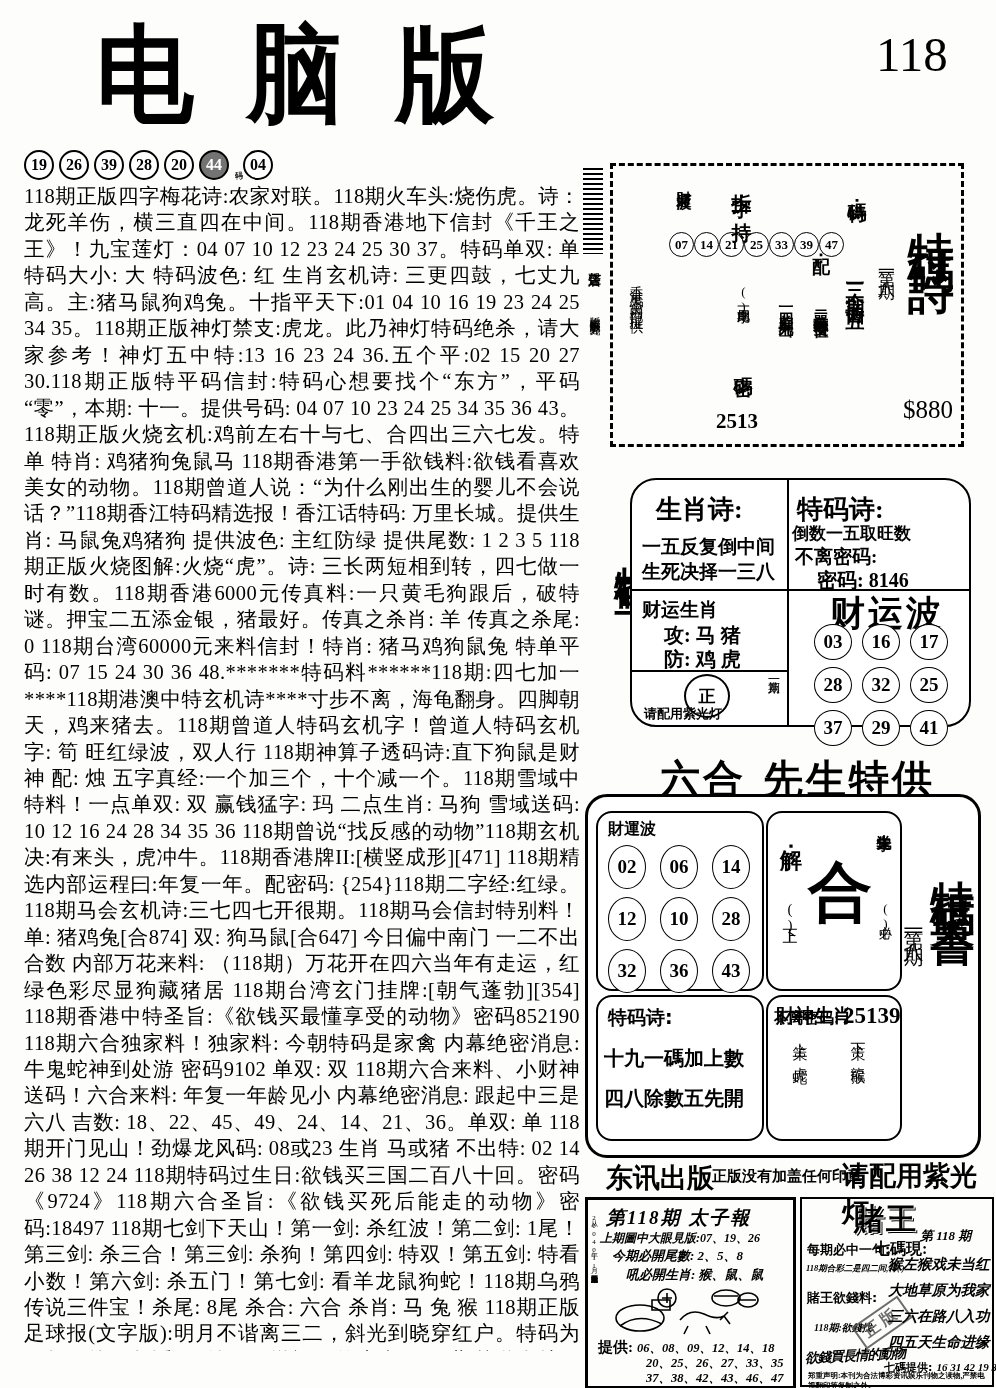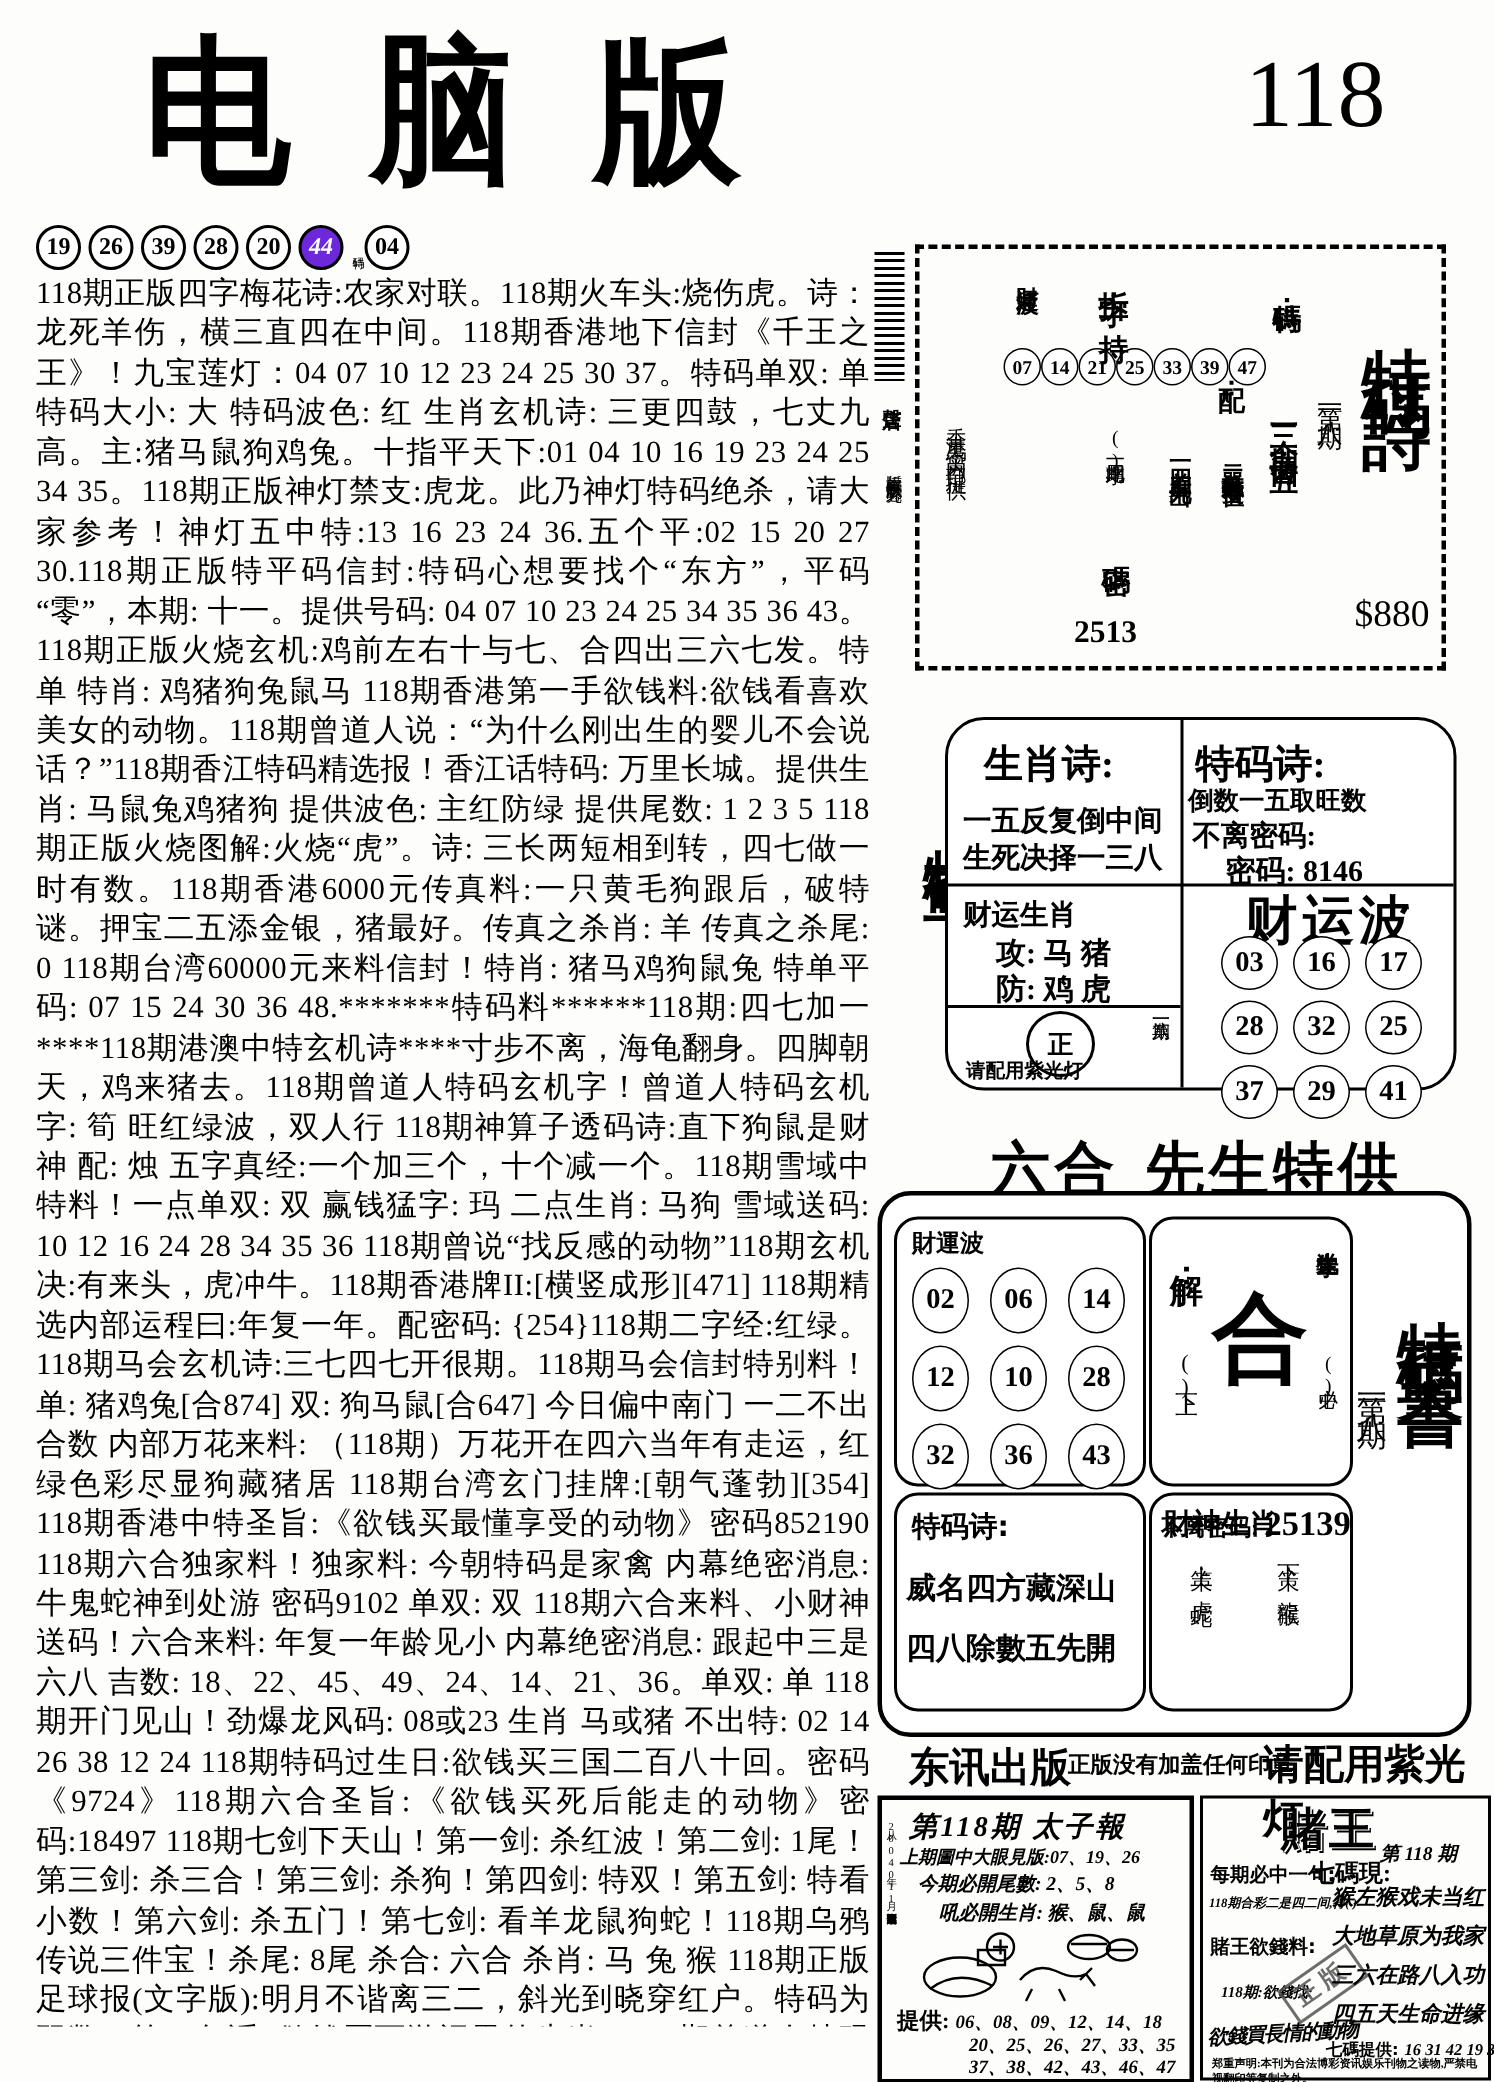--- a/index.html
+++ b/index.html
@@ -25,29 +25,29 @@
   .hand{font-style:italic;font-weight:bold;}
   .barcode{background:repeating-linear-gradient(180deg,#000 0 2px,#fff 2px 5px);}
   .stampcircle{border:2px solid #000;border-radius:50%;display:flex;align-items:center;
                justify-content:center;}
   svg{display:block;}
 </style>
 </head>
 <body>
 
 <div class="abs masthead" style="left:96px;top:10px;">电脑版</div>
-<div class="abs" style="left:830px;top:26px;font-size:64px;">118</div>
+<div class="abs" style="left:876px;top:26px;font-size:49px;">118</div>
 
 <div class="abs" style="left:24px;top:150px;display:flex;align-items:center;">
   <span class="circ rescirc">19</span>
   <span class="circ rescirc">26</span>
   <span class="circ rescirc">39</span>
   <span class="circ rescirc">28</span>
   <span class="circ rescirc">20</span>
-  <span class="circ rescirc" style="background:#6d28d9;color:#fff;font-style:italic;">44</span>
+  <span class="circ rescirc" style="background:#737373;color:#fff;">44</span>
   <span class="v" style="font-size:8px;line-height:1;margin-right:1px;">特码</span>
   <span class="circ rescirc">04</span>
 </div>
 
 <div class="abs bodytext" style="left:24px;top:183px;width:556px;height:1168px;">118期正版四字梅花诗:农家对联。118期火车头:烧伤虎。诗：龙死羊伤，横三直四在中间。118期香港地下信封《千王之王》！九宝莲灯：04 07 10 12 23 24 25 30 37。特码单双: 单 特码大小: 大 特码波色: 红 生肖玄机诗: 三更四鼓，七丈九高。主:猪马鼠狗鸡兔。十指平天下:01 04 10 16 19 23 24 25 34 35。118期正版神灯禁支:虎龙。此乃神灯特码绝杀，请大家参考！神灯五中特:13 16 23 24 36.五个平:02 15 20 27 30.118期正版特平码信封:特码心想要找个“东方”，平码“零”，本期: 十一。提供号码: 04 07 10 23 24 25 34 35 36 43。118期正版火烧玄机:鸡前左右十与七、合四出三六七发。特单 特肖: 鸡猪狗兔鼠马 118期香港第一手欲钱料:欲钱看喜欢美女的动物。118期曾道人说：“为什么刚出生的婴儿不会说话？”118期香江特码精选报！香江话特码: 万里长城。提供生肖: 马鼠兔鸡猪狗 提供波色: 主红防绿 提供尾数: 1 2 3 5 118期正版火烧图解:火烧“虎”。诗: 三长两短相到转，四七做一时有数。118期香港6000元传真料:一只黄毛狗跟后，破特谜。押宝二五添金银，猪最好。传真之杀肖: 羊 传真之杀尾: 0 118期台湾60000元来料信封！特肖: 猪马鸡狗鼠兔 特单平码: 07 15 24 30 36 48.*******特码料******118期:四七加一 ****118期港澳中特玄机诗****寸步不离，海龟翻身。四脚朝天，鸡来猪去。118期曾道人特码玄机字！曾道人特码玄机字: 筍 旺红绿波，双人行 118期神算子透码诗:直下狗鼠是财神 配: 烛 五字真经:一个加三个，十个减一个。118期雪域中特料！一点单双: 双 赢钱猛字: 玛 二点生肖: 马狗 雪域送码: 10 12 16 24 28 34 35 36 118期曾说“找反感的动物”118期玄机决:有来头，虎冲牛。118期香港牌II:[横竖成形][471] 118期精选内部运程曰:年复一年。配密码: {254}118期二字经:红绿。118期马会玄机诗:三七四七开很期。118期马会信封特别料！单: 猪鸡兔[合874] 双: 狗马鼠[合647] 今日偏中南门 一二不出合数 内部万花来料: （118期）万花开在四六当年有走运，红绿色彩尽显狗藏猪居 118期台湾玄门挂牌:[朝气蓬勃][354] 118期香港中特圣旨:《欲钱买最懂享受的动物》密码852190 118期六合独家料！独家料: 今朝特码是家禽 内幕绝密消息: 牛鬼蛇神到处游 密码9102 单双: 双 118期六合来料、小财神送码！六合来料: 年复一年龄见小 内幕绝密消息: 跟起中三是六八 吉数: 18、22、45、49、24、14、21、36。单双: 单 118期开门见山！劲爆龙风码: 08或23 生肖 马或猪 不出特: 02 14 26 38 12 24 118期特码过生日:欲钱买三国二百八十回。密码《9724》118期六合圣旨:《欲钱买死后能走的动物》密码:18497 118期七剑下天山！第一剑: 杀红波！第二剑: 1尾！第三剑: 杀三合！第三剑: 杀狗！第四剑: 特双！第五剑: 特看小数！第六剑: 杀五门！第七剑: 看羊龙鼠狗蛇！118期乌鸦传说三件宝！杀尾: 8尾 杀合: 六合 杀肖: 马 兔 猴 118期正版足球报(文字版):明月不谐离三二，斜光到晓穿红户。特码为双数。给一句话: 欲钱买西游记里的生肖。118期曾道人特码口令！特码杀波色令:绿波 特码单双令: 双 特码杀肖令: 马 特码出肖令:羊蛇兔牛 特中码令: 21.33.26.25.38.08.12.39.40.02.23.48.46 118期特必出生肖:兔 虎 龙 鼠 牛 蛇 猪。主: 蓝。防: 绿 单: 1、5、7。双: 0、8、6 以上资料只供参考！按此下注风险自负！118期港台专家分析发财诗！特码发财料: 三来七来羊发财。解: ? 特送欲钱料: 欲钱看狗是怎样跑的（蛇）欲钱买最善变的动物（龙）118期赛马会特别中特料！特别中特料猜生肖:骑虎难下树边闹 特别中单双: 单 特别中生肖: 鸡 龙 蛇 兔 羊 幸运号码: 06 10 12 16 20 30 32 36 40 118期光辉家族赢钱密诀:欲钱去看去年第二期的动物。主: 蓝、防: 绿。118期香港有钱人中特（无错）！中特生肖: 狗、猪、蛇、马、羊、蛇、猴。中特尾数: 1、2，9，0，2，8。中特波色: 主: 绿。防: 红。中特单双: 双。118期特码预测{文字版}准-准！白小姐内幕亲身消息: 牛后虎前一家人 赛马会独家料: 威名四方藏深山 单双决: 双 特码段: 02+09=? 走运波: 蓝 绿 参考生肖: 遇者举手我慌逃 见诗中特: 看错一方亏万金 白小姐一言来料: 从今翻身做主人 118期马会一句赢钱诀:要钱去找1998年第001期 118期赛馬會总部提供《五点出码》准！曾道人说: 鸡啼猪叫分欲清，十二生肖隔一人。来料: 16猪+35羊=25鸡(开:?)118期特码爆一爆[一肖玄机]:烧兔杀鼠抱三九，鸡前鸡后找马子。</div>
 
 <div class="abs barcode" style="left:583px;top:168px;width:20px;height:86px;"></div>
 <div class="abs v b" style="left:585px;top:262px;font-size:13px;">聲店</div>
 <div class="abs v" style="left:587px;top:308px;font-size:11px;letter-spacing:1px;">版權所有翻版必究</div>
 <div class="abs v heavy" style="left:608px;top:533px;font-size:40px;letter-spacing:8px;">特碼王</div>
@@ -145,21 +145,21 @@
     <div class="abs v b" style="left:106px;top:10px;font-size:15px;">先生送字</div>
     <div class="abs v" style="left:108px;top:88px;font-size:13px;">(必中)</div>
     <div class="abs" style="left:6px;top:146px;white-space:nowrap;margin-top:44px;">
       <span class="b" style="font-size:15px;">不离密码:</span>
       <span class="b" style="font-size:23px;">25139</span>
     </div>
   </div>
 
   <div class="abs" style="left:8px;top:198px;width:164px;height:142px;border:2px solid #000;border-radius:16px;">
     <div class="abs heavy" style="left:10px;top:8px;font-size:19px;">特码诗:</div>
-    <div class="abs b" style="left:6px;top:48px;font-size:20px;">威名四方藏深山</div>
+    <div class="abs b" style="left:6px;top:48px;font-size:20px;">十九一碼加上數</div>
     <div class="abs b" style="left:6px;top:88px;font-size:20px;">四八除數五先開</div>
   </div>
 
   <div class="abs" style="left:178px;top:198px;width:132px;height:142px;border:2px solid #000;border-radius:16px;">
     <div class="abs b" style="left:8px;top:6px;font-size:19px;">財神生肖</div>
     <div class="abs v" style="left:22px;top:34px;font-size:15px;letter-spacing:3px;">上策：虎蛇</div>
     <div class="abs v" style="left:80px;top:34px;font-size:15px;letter-spacing:3px;">下策：龍猴</div>
   </div>
 
   <div class="abs v" style="left:313px;top:118px;font-size:20px;letter-spacing:4px;">第一一八期</div>

